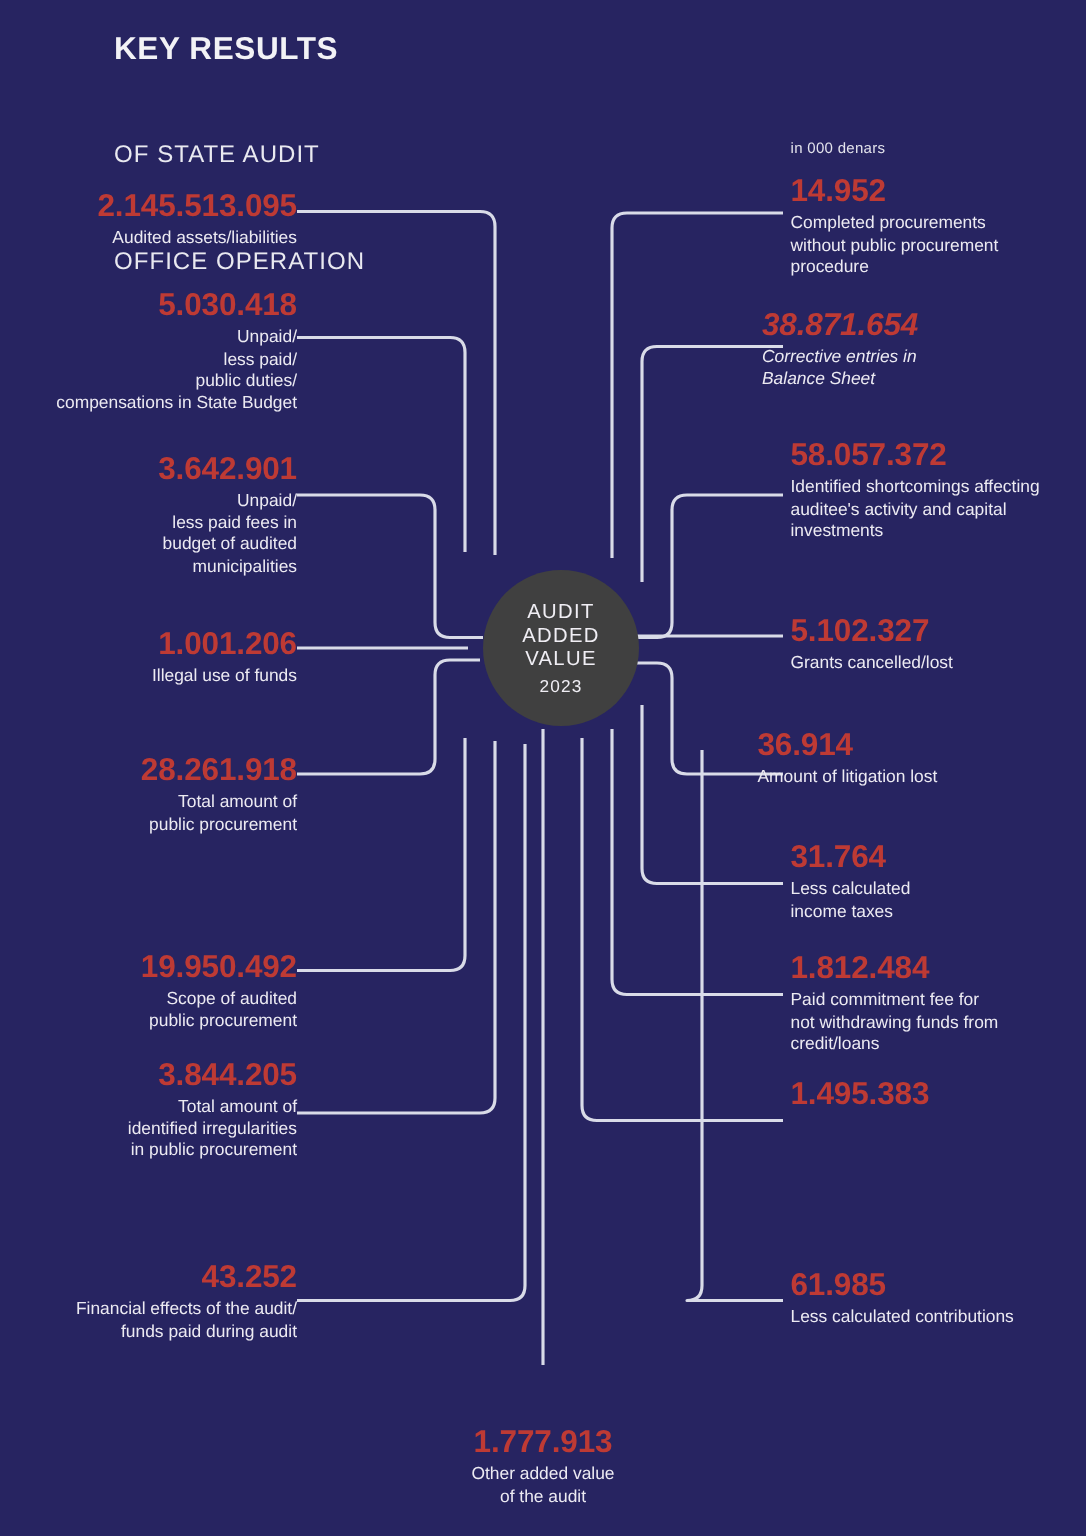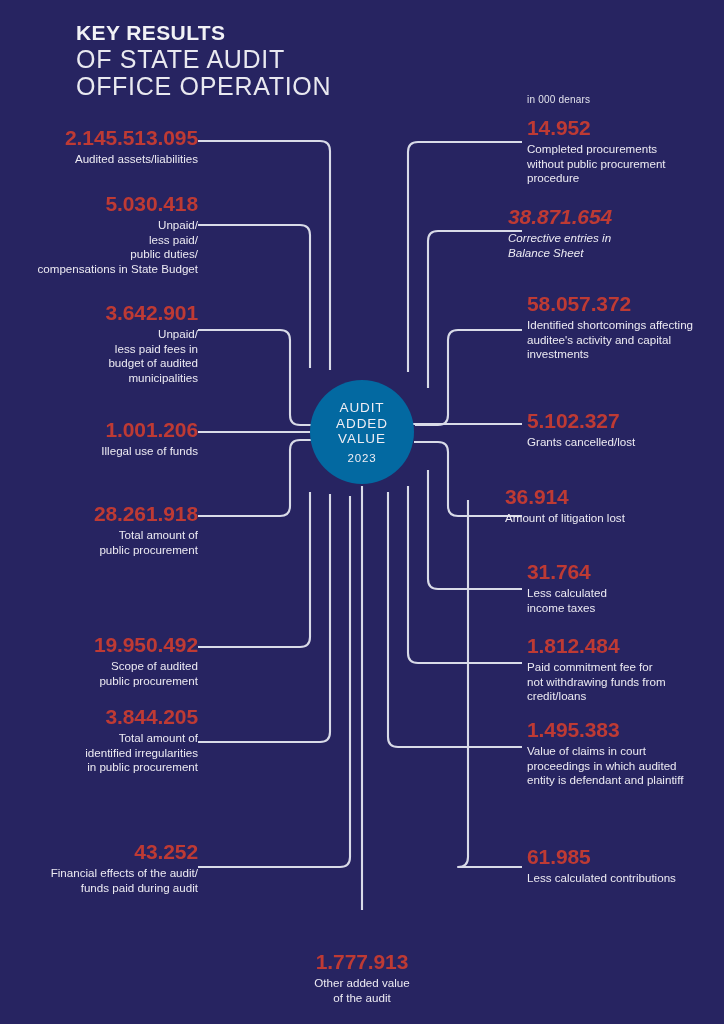--- a/index.html
+++ b/index.html
@@ -18,22 +18,22 @@
     stroke-linecap:butt;stroke-linejoin:round;
   }
 
   
   .header{position:absolute;left:76px;top:20px;}
   .h-line1{
     font-size:21px;font-weight:bold;color:#f2f2f6;
     letter-spacing:.4px;line-height:26px;
   }
   .h-line2,.h-line3{
-    font-size:25px;font-weight:300;color:#e9e9f0;
-    letter-spacing:.7px;line-height:27px;
+    font-size:16px;font-weight:300;color:#e9e9f0;
+    letter-spacing:.7px;line-height:27px;margin-top:44px;
   }
 
   
   .units{
     position:absolute;left:527px;top:94px;
     font-size:10px;color:#e3e3ec;letter-spacing:.2px;
   }
 
   
   .stat{position:absolute;}
@@ -44,23 +44,23 @@
   .stat .desc{
     color:#eceaf2;font-size:11.6px;line-height:14.6px;
     margin-top:2px;white-space:pre-line;
   }
   .stat.left-al{text-align:left;}
   .stat.right-al{text-align:right;}
   .stat.center-al{text-align:center;}
 
   
   .circle{
-    position:absolute;left:310px;top:380px;
+    position:absolute;left:322px;top:380px;
     width:104px;height:104px;border-radius:50%;
-    background:#0369a1;
+    background:#404040;
     display:flex;flex-direction:column;
     align-items:center;justify-content:center;
     color:#f0eef4;
   }
   .circle .cl{
     font-size:13.5px;line-height:15.5px;letter-spacing:.9px;font-weight:400;
   }
   .circle .cy{
     font-size:11.5px;letter-spacing:.8px;margin-top:5px;
   }
@@ -213,23 +213,20 @@
 
   <div class="stat left-al" style="left:527px;top:634px;width:186px;">
     <div class="num">1.812.484</div>
     <div class="desc">Paid commitment fee for
 not withdrawing funds from
 credit/loans</div>
   </div>
 
   <div class="stat left-al" style="left:527px;top:718px;width:192px;">
     <div class="num">1.495.383</div>
-    <div class="desc">Value of claims in court
-proceedings in which audited
-entity is defendant and plaintiff</div>
   </div>
 
   <div class="stat left-al" style="left:527px;top:845px;width:186px;">
     <div class="num">61.985</div>
     <div class="desc">Less calculated contributions</div>
   </div>
 
   <div class="stat center-al" style="left:262px;top:930px;width:200px;margin-top:20px;">
     <div class="num">1.777.913</div>
     <div class="desc">Other added value

